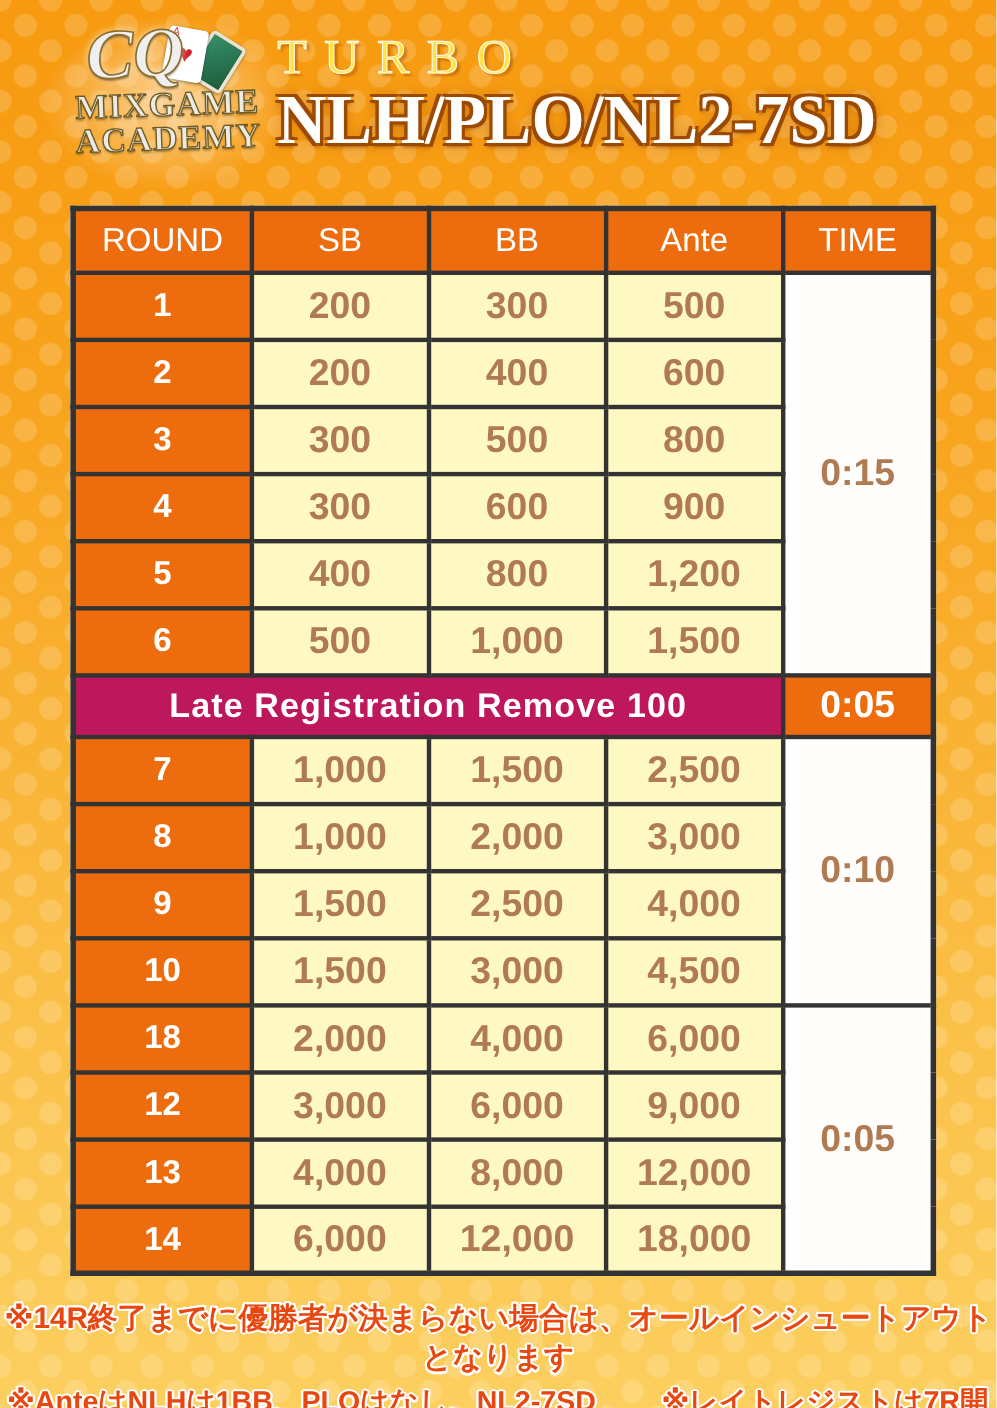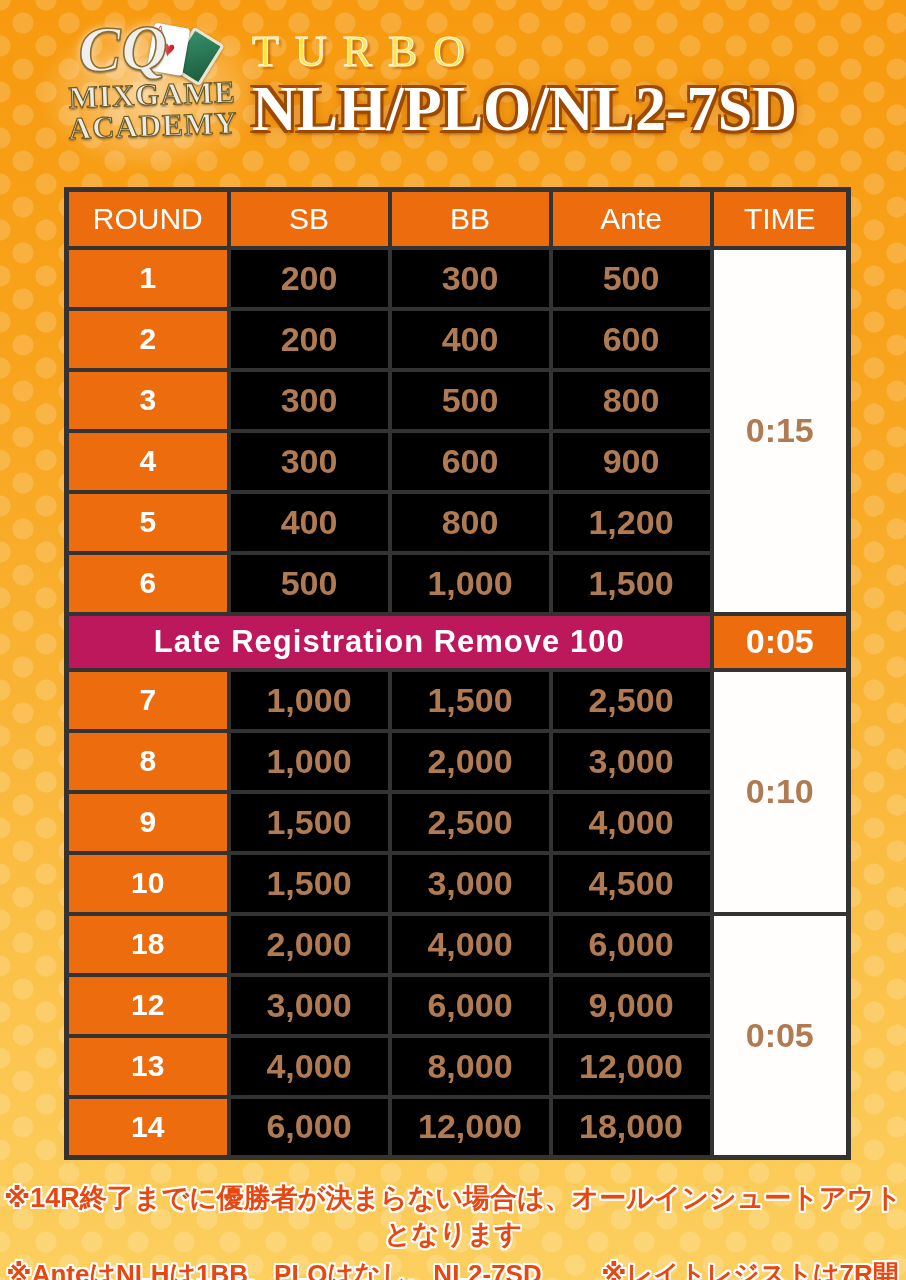--- a/index.html
+++ b/index.html
@@ -84,21 +84,21 @@
   thead tr{height:58px;}
   tbody tr{height:61px;}
   tr.latereg{height:56px;}
   th{
     background:#ed6d0e;color:#fff;font-size:30px;font-weight:normal;
   }
   td.round{
     background:#ed6d0e;color:#fff;font-size:30px;font-weight:bold;
   }
   td.val{
-    background:#000000;color:#b07b52;font-size:34px;font-weight:bold;
+    background:#fef9c3;color:#b07b52;font-size:34px;font-weight:bold;
   }
   td.time{
     background:#fffefd;color:#b07b52;font-size:34px;font-weight:bold;
   }
   tr.latereg td.lbl{
     background:#be185d;color:#fff;font-size:31px;font-weight:bold;letter-spacing:1px;
   }
   tr.latereg td.time-orange{
     background:#ed6d0e;color:#fff;font-size:34px;font-weight:bold;
   }

